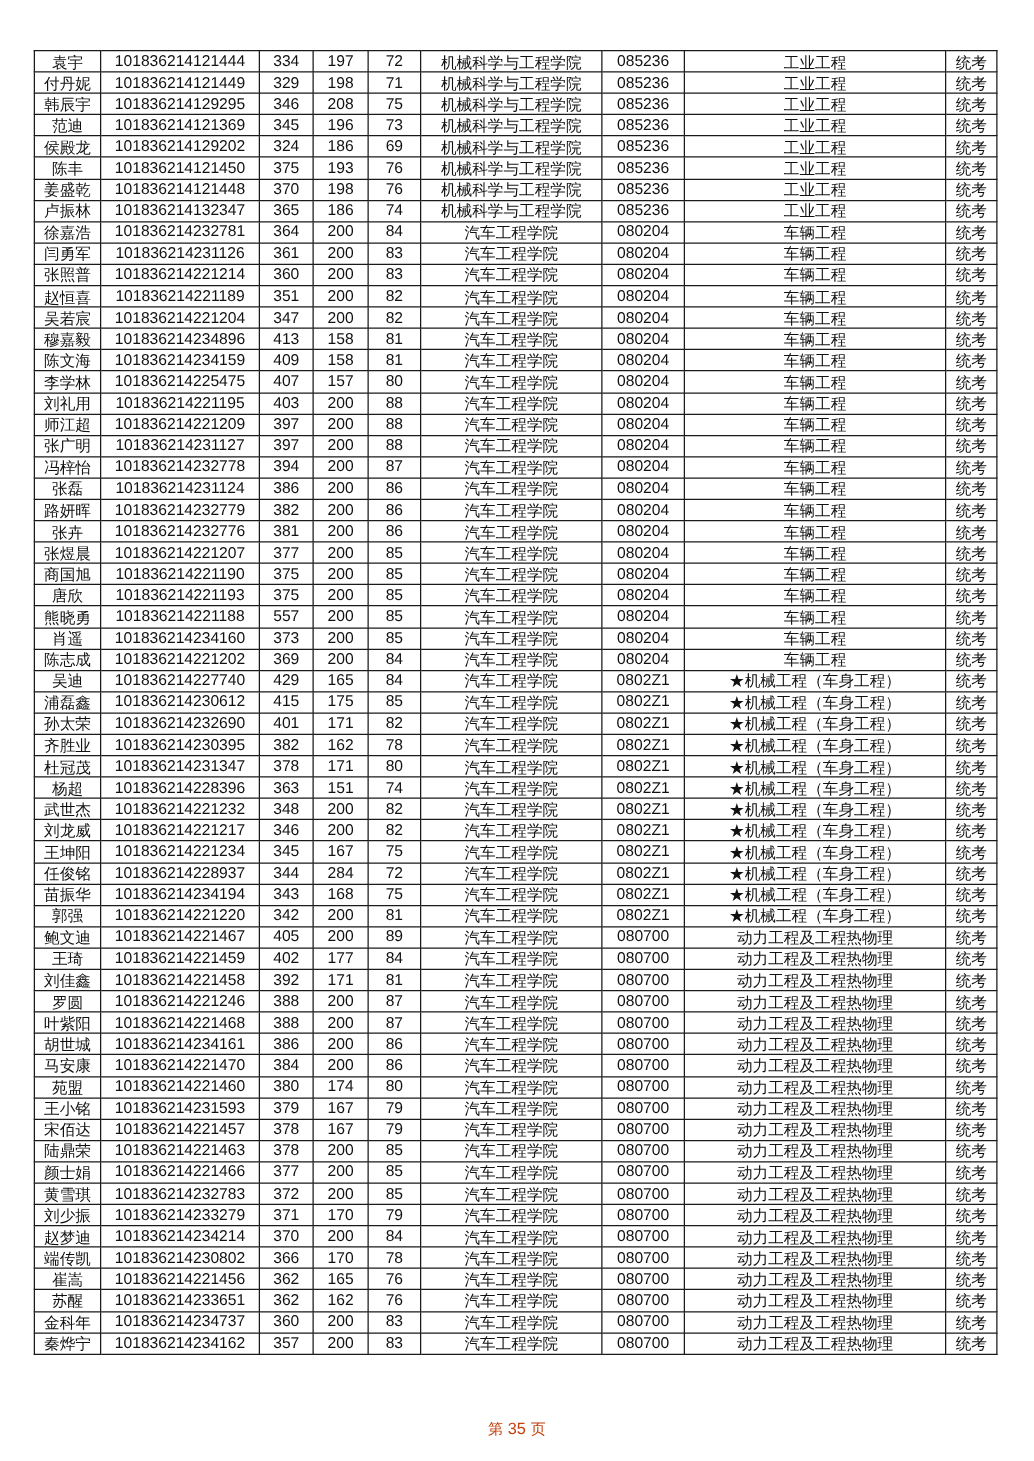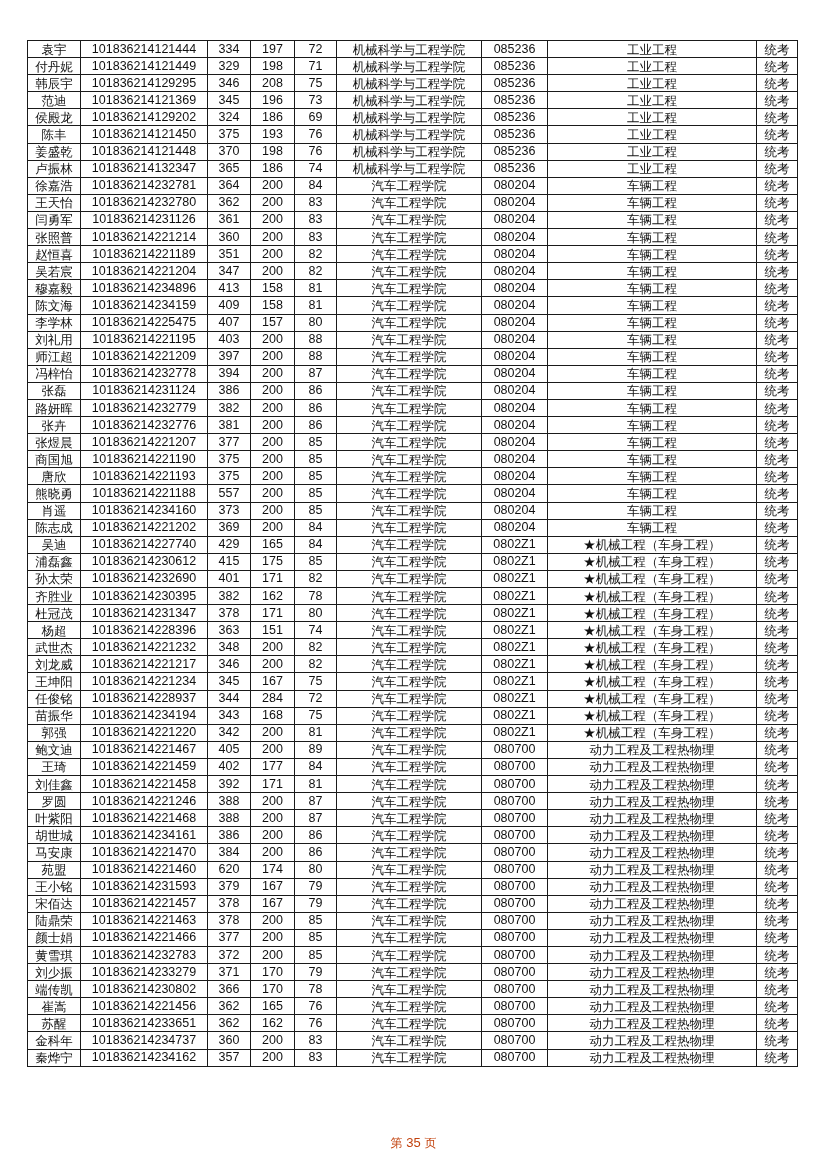--- a/index.html
+++ b/index.html
@@ -144,31 +144,20 @@
           <td class="num num-l">101836214232781</td>
           <td class="num">364</td>
           <td class="num">200</td>
           <td class="num num-r">84</td>
           <td class="cjk">汽车工程学院</td>
           <td class="num">080204</td>
           <td class="cjk">车辆工程</td>
           <td class="cjk">统考</td>
         </tr>
         <tr>
-          <td class="cjk">王天怡</td>
-          <td class="num num-l">101836214232780</td>
-          <td class="num">362</td>
-          <td class="num">200</td>
-          <td class="num num-r">83</td>
-          <td class="cjk">汽车工程学院</td>
-          <td class="num">080204</td>
-          <td class="cjk">车辆工程</td>
-          <td class="cjk">统考</td>
-        </tr>
-        <tr>
           <td class="cjk">闫勇军</td>
           <td class="num num-l">101836214231126</td>
           <td class="num">361</td>
           <td class="num">200</td>
           <td class="num num-r">83</td>
           <td class="cjk">汽车工程学院</td>
           <td class="num">080204</td>
           <td class="cjk">车辆工程</td>
           <td class="cjk">统考</td>
         </tr>
@@ -254,20 +243,31 @@
           <td class="num num-l">101836214221209</td>
           <td class="num">397</td>
           <td class="num">200</td>
           <td class="num num-r">88</td>
           <td class="cjk">汽车工程学院</td>
           <td class="num">080204</td>
           <td class="cjk">车辆工程</td>
           <td class="cjk">统考</td>
         </tr>
         <tr>
+          <td class="cjk">张广明</td>
+          <td class="num num-l">101836214231127</td>
+          <td class="num">397</td>
+          <td class="num">200</td>
+          <td class="num num-r">88</td>
+          <td class="cjk">汽车工程学院</td>
+          <td class="num">080204</td>
+          <td class="cjk">车辆工程</td>
+          <td class="cjk">统考</td>
+        </tr>
+        <tr>
           <td class="cjk">冯梓怡</td>
           <td class="num num-l">101836214232778</td>
           <td class="num">394</td>
           <td class="num">200</td>
           <td class="num num-r">87</td>
           <td class="cjk">汽车工程学院</td>
           <td class="num">080204</td>
           <td class="cjk">车辆工程</td>
           <td class="cjk">统考</td>
         </tr>
@@ -575,21 +575,21 @@
           <td class="num">200</td>
           <td class="num num-r">86</td>
           <td class="cjk">汽车工程学院</td>
           <td class="num">080700</td>
           <td class="cjk">动力工程及工程热物理</td>
           <td class="cjk">统考</td>
         </tr>
         <tr>
           <td class="cjk">苑盟</td>
           <td class="num num-l">101836214221460</td>
-          <td class="num">620</td>
+          <td class="num">380</td>
           <td class="num">174</td>
           <td class="num num-r">80</td>
           <td class="cjk">汽车工程学院</td>
           <td class="num">080700</td>
           <td class="cjk">动力工程及工程热物理</td>
           <td class="cjk">统考</td>
         </tr>
         <tr>
           <td class="cjk">王小铭</td>
           <td class="num num-l">101836214231593</td>
@@ -644,20 +644,31 @@
           <td class="num">080700</td>
           <td class="cjk">动力工程及工程热物理</td>
           <td class="cjk">统考</td>
         </tr>
         <tr>
           <td class="cjk">刘少振</td>
           <td class="num num-l">101836214233279</td>
           <td class="num">371</td>
           <td class="num">170</td>
           <td class="num num-r">79</td>
+          <td class="cjk">汽车工程学院</td>
+          <td class="num">080700</td>
+          <td class="cjk">动力工程及工程热物理</td>
+          <td class="cjk">统考</td>
+        </tr>
+        <tr>
+          <td class="cjk">赵梦迪</td>
+          <td class="num num-l">101836214234214</td>
+          <td class="num">370</td>
+          <td class="num">200</td>
+          <td class="num num-r">84</td>
           <td class="cjk">汽车工程学院</td>
           <td class="num">080700</td>
           <td class="cjk">动力工程及工程热物理</td>
           <td class="cjk">统考</td>
         </tr>
         <tr>
           <td class="cjk">端传凯</td>
           <td class="num num-l">101836214230802</td>
           <td class="num">366</td>
           <td class="num">170</td>

